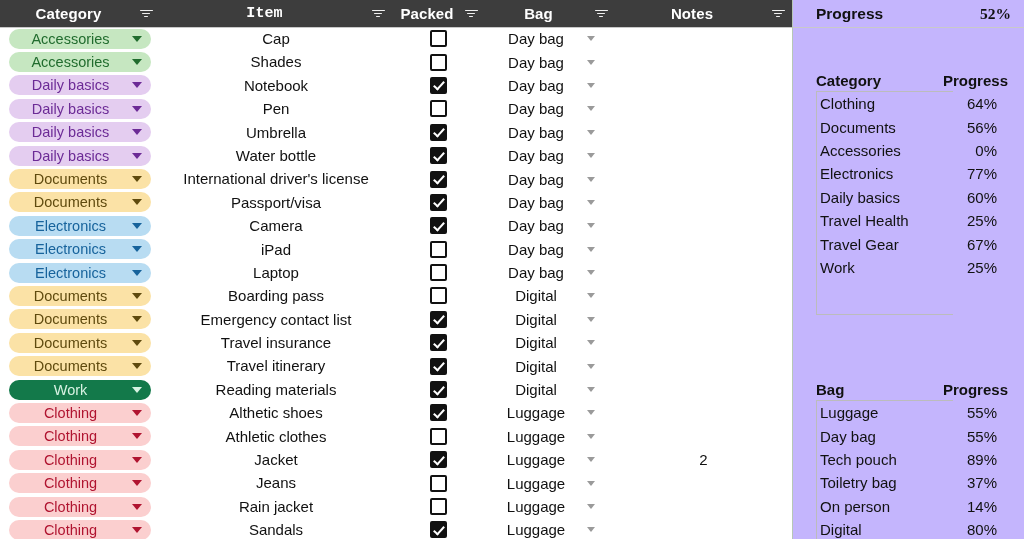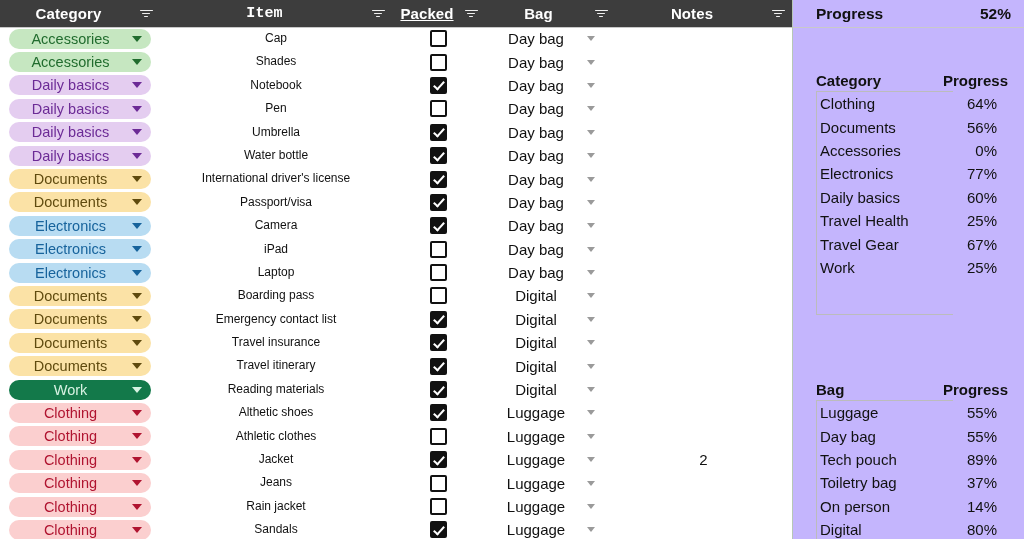--- a/index.html
+++ b/index.html
@@ -25,39 +25,39 @@
   .filter-ico{width:18px;margin-right:5px;display:flex;flex-direction:column;
               align-items:center;justify-content:center;gap:1.5px;opacity:.92;}
   .filter-ico i{display:block;background:#ffffff;height:1.6px;border-radius:1px;}
   .filter-ico i:nth-child(1){width:13px;}
   .filter-ico i:nth-child(2){width:8px;}
   .filter-ico i:nth-child(3){width:4px;}
 
   
   .c-cat {width:160px;}
   .c-item{width:232px;font-family:Liberation Mono, monospace;}
-  .c-pack{width:93px;text-decoration:underline;}
+  .c-pack{width:93px;}
   .c-bag {width:130px;}
   .c-note{width:177px;}
 
   .rows{position:relative;}
   .row{display:flex;height:23.4px;align-items:center;}
 
   
   .cat-cell{width:160px;display:flex;align-items:center;justify-content:center;height:23.4px;}
   .pill{
     width:142px;height:20px;border-radius:11px;
     display:flex;align-items:center;justify-content:space-between;
     padding:0 9px 0 4px;box-sizing:border-box;font-size:14.5px;
   }
   .pill .ptxt{flex:1;text-align:center;white-space:nowrap;overflow:hidden;}
   .caret{width:0;height:0;border-left:5.5px solid transparent;border-right:5.5px solid transparent;
          border-top:6px solid currentColor;margin-left:4px;flex:none;}
 
-  .item-cell{width:232px;text-align:center;font-size:12px;color:#111;white-space:nowrap;
+  .item-cell{width:232px;text-align:center;font-size:15px;color:#111;white-space:nowrap;
              overflow:hidden;height:23.4px;line-height:23.4px;}
   .pack-cell{width:93px;display:flex;align-items:center;justify-content:center;height:23.4px;}
   .chk{width:17px;height:17px;box-sizing:border-box;border:2px solid #111;border-radius:2px;
        background:#fff;position:relative;}
   .chk.on{background:#111;}
   .chk.on:after{
     content:"";position:absolute;left:4px;top:0.5px;width:4px;height:9px;
     border:solid #fff;border-width:0 2.4px 2.4px 0;transform:rotate(42deg);
   }
   .bag-cell{width:130px;display:flex;align-items:center;height:23.4px;}
@@ -67,21 +67,21 @@
   .note-cell{width:177px;text-align:center;font-size:15px;color:#111;height:23.4px;line-height:23.4px;}
 
   .divider{width:1px;height:539px;background:#b7c7b7;flex:none;}
 
   
   .panel{width:231px;height:539px;background:#c4b5fd;position:relative;}
   .panel-top{display:flex;align-items:center;height:27px;padding:0 13px 0 23px;
              box-sizing:border-box;font-weight:bold;font-size:15.5px;color:#111;
              box-shadow:0 1px 0 #c9c9c9;}
   .panel-top .pt-l{flex:1;}
-  .panel-top .pt-r{text-align:left;}
+  .panel-top .pt-r{text-align:left;font-family:Liberation Serif, serif;}
 
   .summary{position:absolute;left:23px;width:192px;}
   .sum-head{display:flex;font-weight:bold;font-size:15px;color:#111;
             padding-bottom:2px;}
   .sum-head .sh-l{flex:1;}
   .sum-head .sh-r{text-align:right;}
   .sum-body{border:1px solid #bcbcbc;border-right:none;width:137px;box-sizing:border-box;}
   .sum-row{display:flex;height:23.4px;align-items:center;font-size:15px;color:#111;
            position:relative;}
   .sum-row .sr-l{padding-left:3px;white-space:nowrap;}

